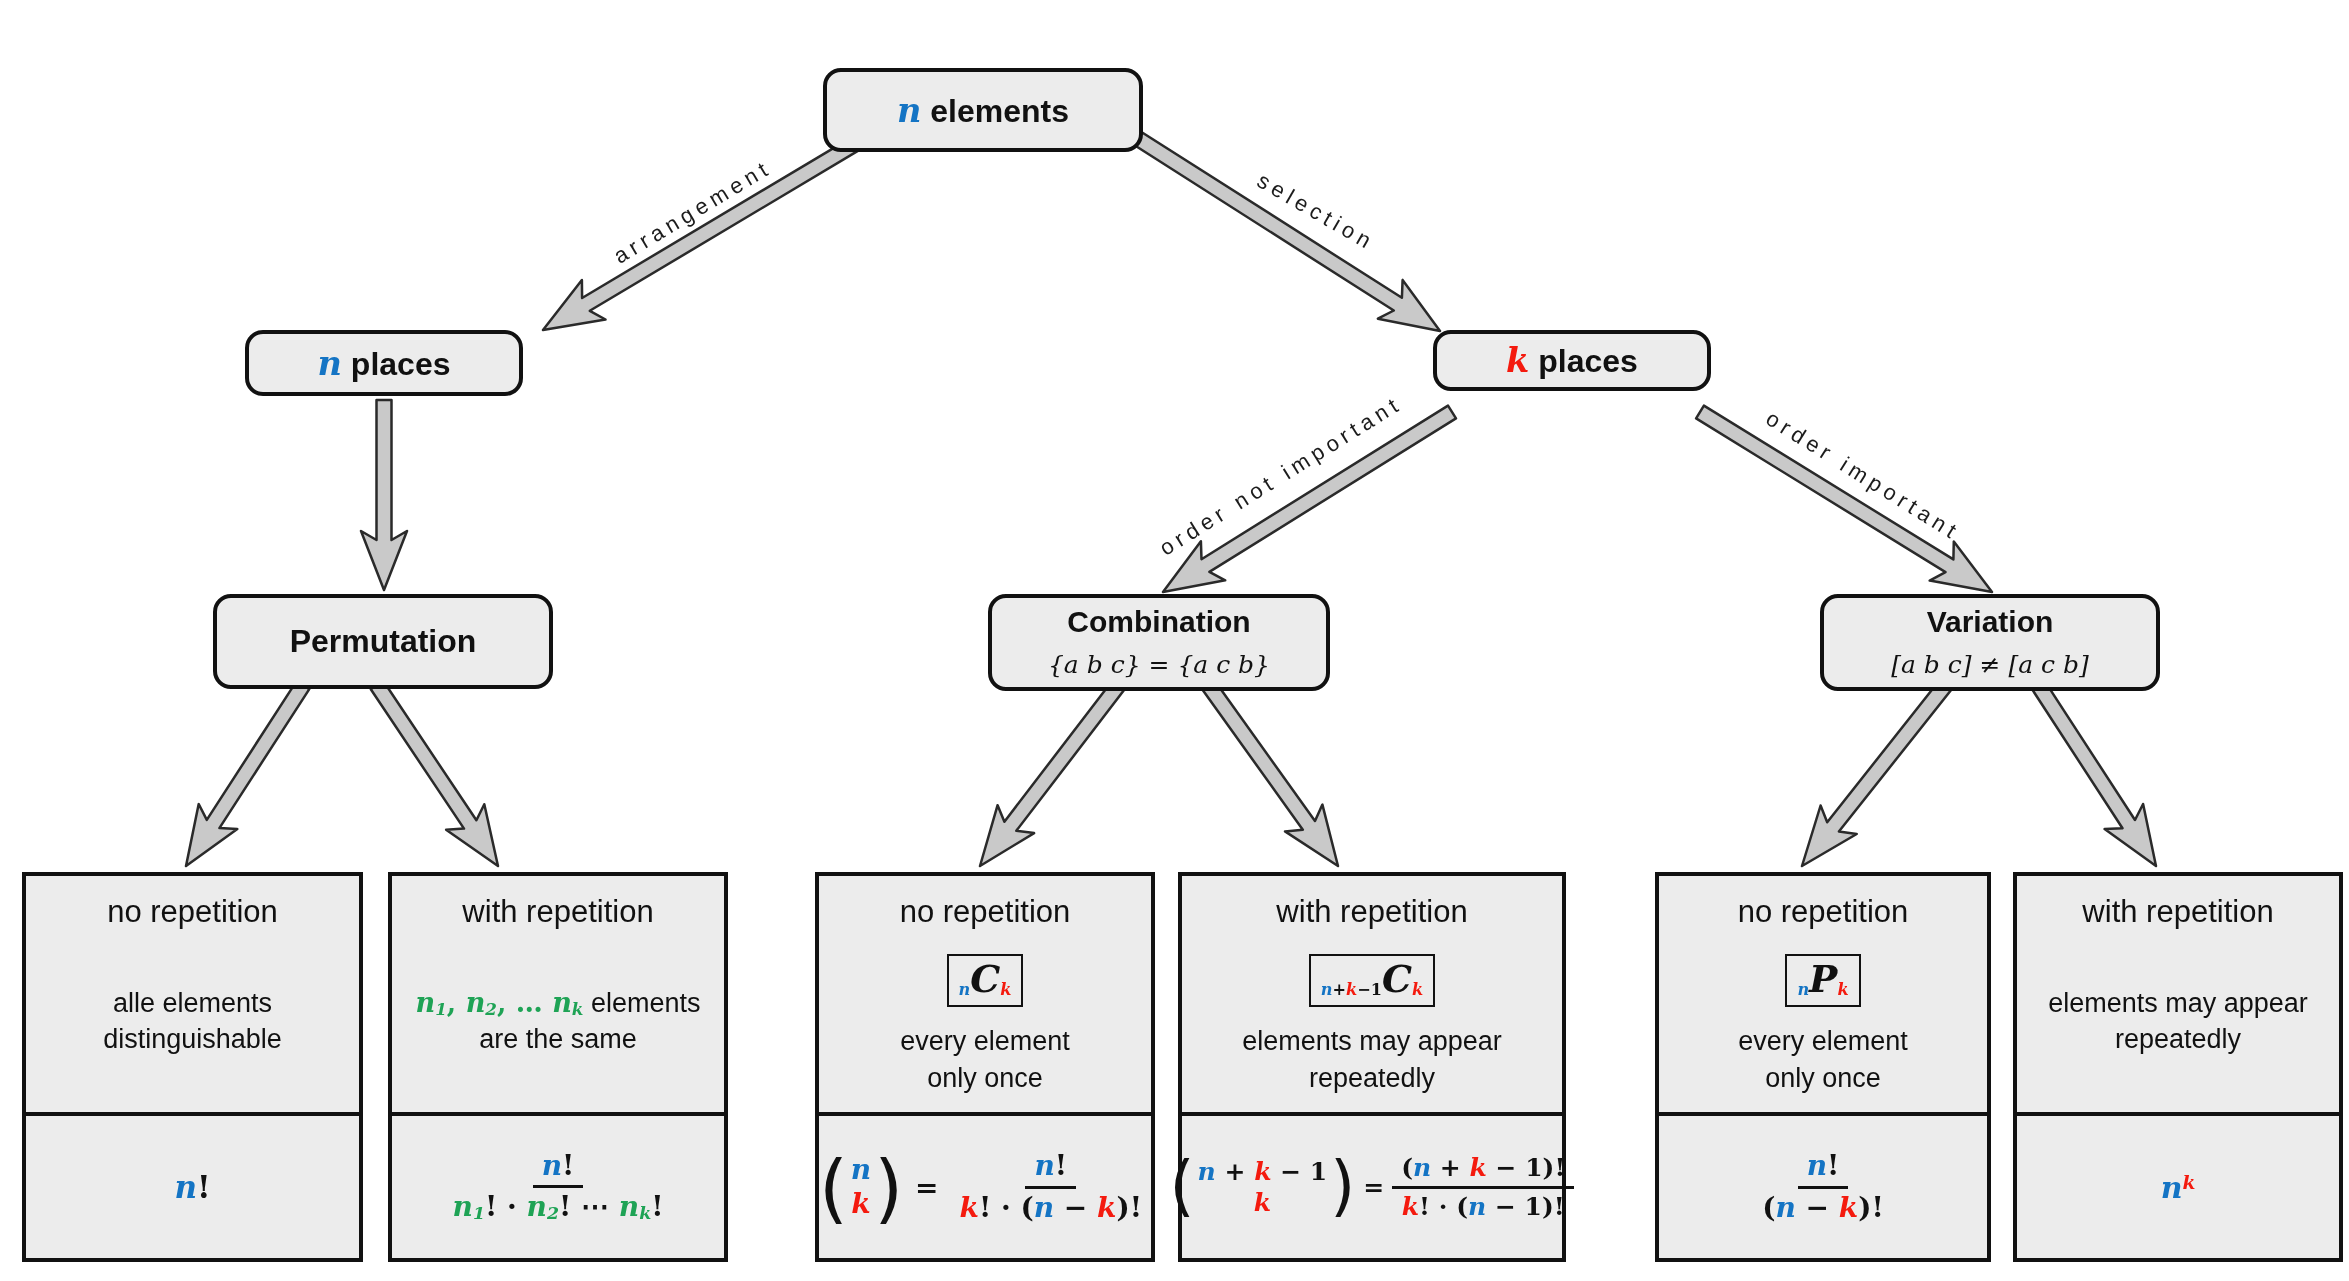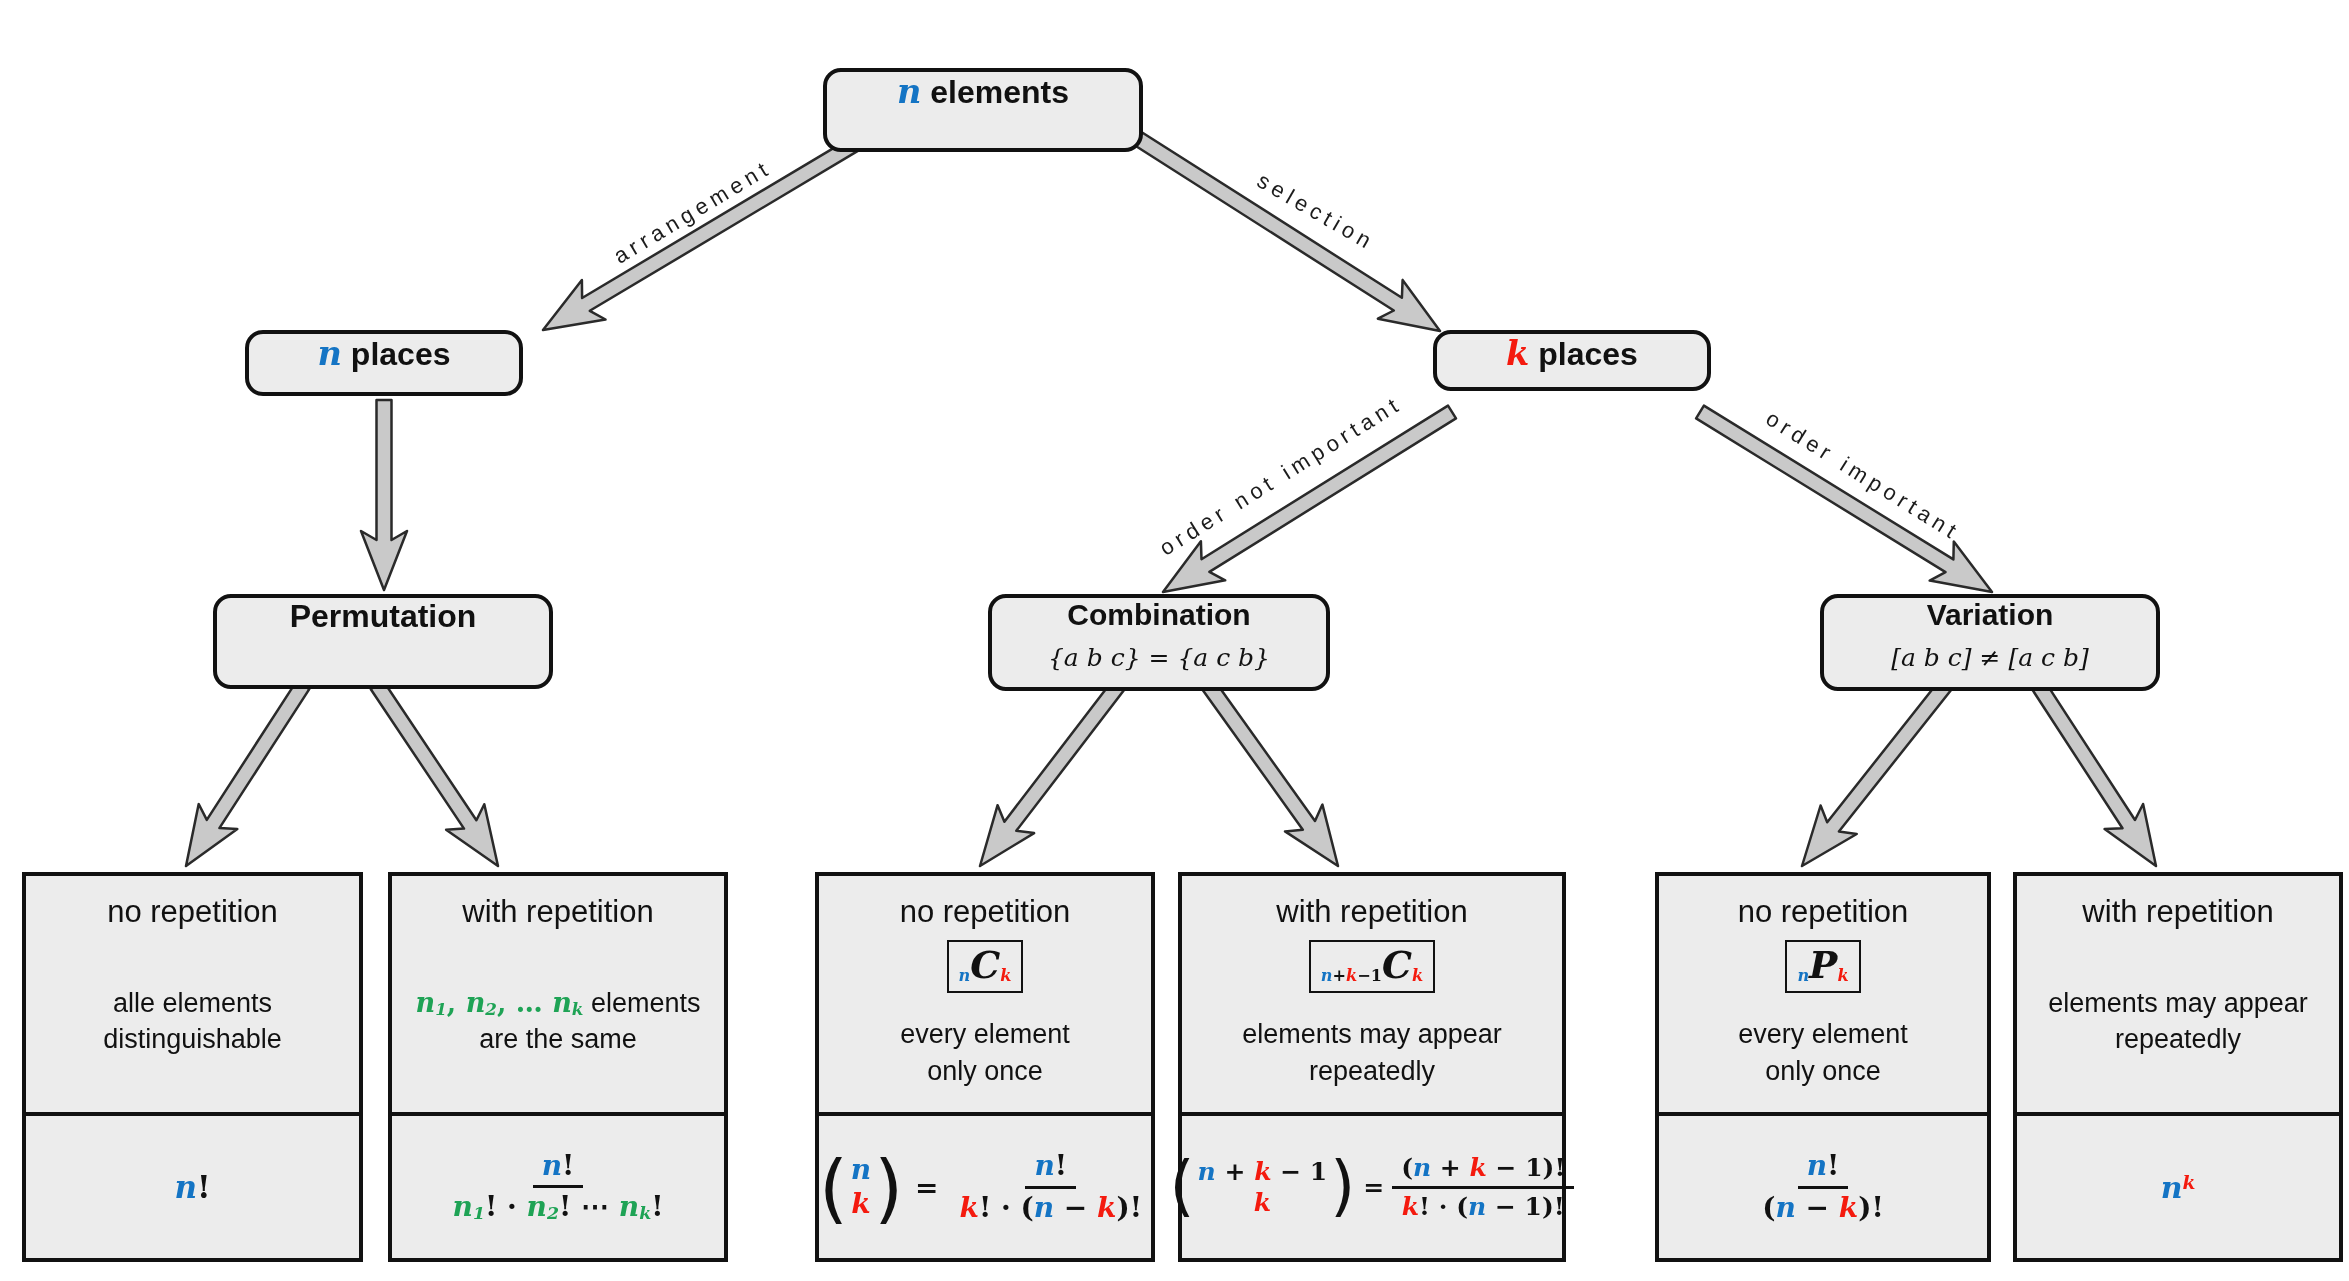--- a/index.html
+++ b/index.html
@@ -15,35 +15,35 @@
   .s{font-family:"Liberation Sans",sans-serif;font-style:normal;font-weight:normal;color:#111;}
   .blue{color:var(--blue);}
   .red{color:var(--red);}
   .green{color:var(--green);}
   .sb{font-size:62%;vertical-align:-0.18em;}
   .sp{font-size:62%;vertical-align:0.5em;}
   .big{font-size:145%;}
 
   
   .node{position:absolute;background:var(--box-fill);border:4px solid #111;border-radius:18px;
-        display:flex;flex-direction:column;align-items:center;
+        display:flex;flex-direction:column;align-items:center;justify-content:center;
         font-weight:bold;font-size:32px;line-height:1.15;box-sizing:border-box;}
   .node .m{font-size:105%;}
   .node-sub{font-family:"DejaVu Serif",serif;font-style:italic;font-weight:normal;font-size:25px;margin-top:11px;}
 
   
   .edge-label{position:absolute;font-size:22px;letter-spacing:5px;color:#1c1c1c;white-space:nowrap;
               transform:translate(-50%,-50%) rotate(var(--r));}
 
   
   .leaf{position:absolute;top:872px;height:390px;background:var(--box-fill);border:4px solid #111;
         box-sizing:border-box;display:flex;flex-direction:column;}
   .leaf-top{flex:1;display:flex;flex-direction:column;align-items:center;padding-top:18px;min-height:0;}
   .leaf-title{font-weight:normal;font-size:31px;}
-  .badge{margin-top:10px;border:2.5px solid #111;padding:1px 10px 3px;font-size:26px;line-height:1.2;background:var(--box-fill);}
+  .badge{margin-top:24px;border:2.5px solid #111;padding:1px 10px 3px;font-size:26px;line-height:1.2;background:var(--box-fill);}
   .desc{flex:1;display:flex;flex-direction:column;justify-content:center;align-items:center;
         font-size:27px;line-height:1.35;text-align:center;}
   .leaf-bottom{height:142px;border-top:4px solid #111;display:flex;align-items:center;justify-content:center;}
 
   
   .frac{display:inline-flex;flex-direction:column;align-items:center;line-height:1.15;vertical-align:middle;}
   .num{padding:0 9px 3px;border-bottom:3px solid #111;display:inline-block;}
   .den{padding:3px 9px 0;display:inline-block;}
   .binom{display:inline-flex;align-items:center;line-height:1;}
   .paren{font-family:"DejaVu Sans",sans-serif;font-weight:normal;font-style:normal;font-size:74px;

